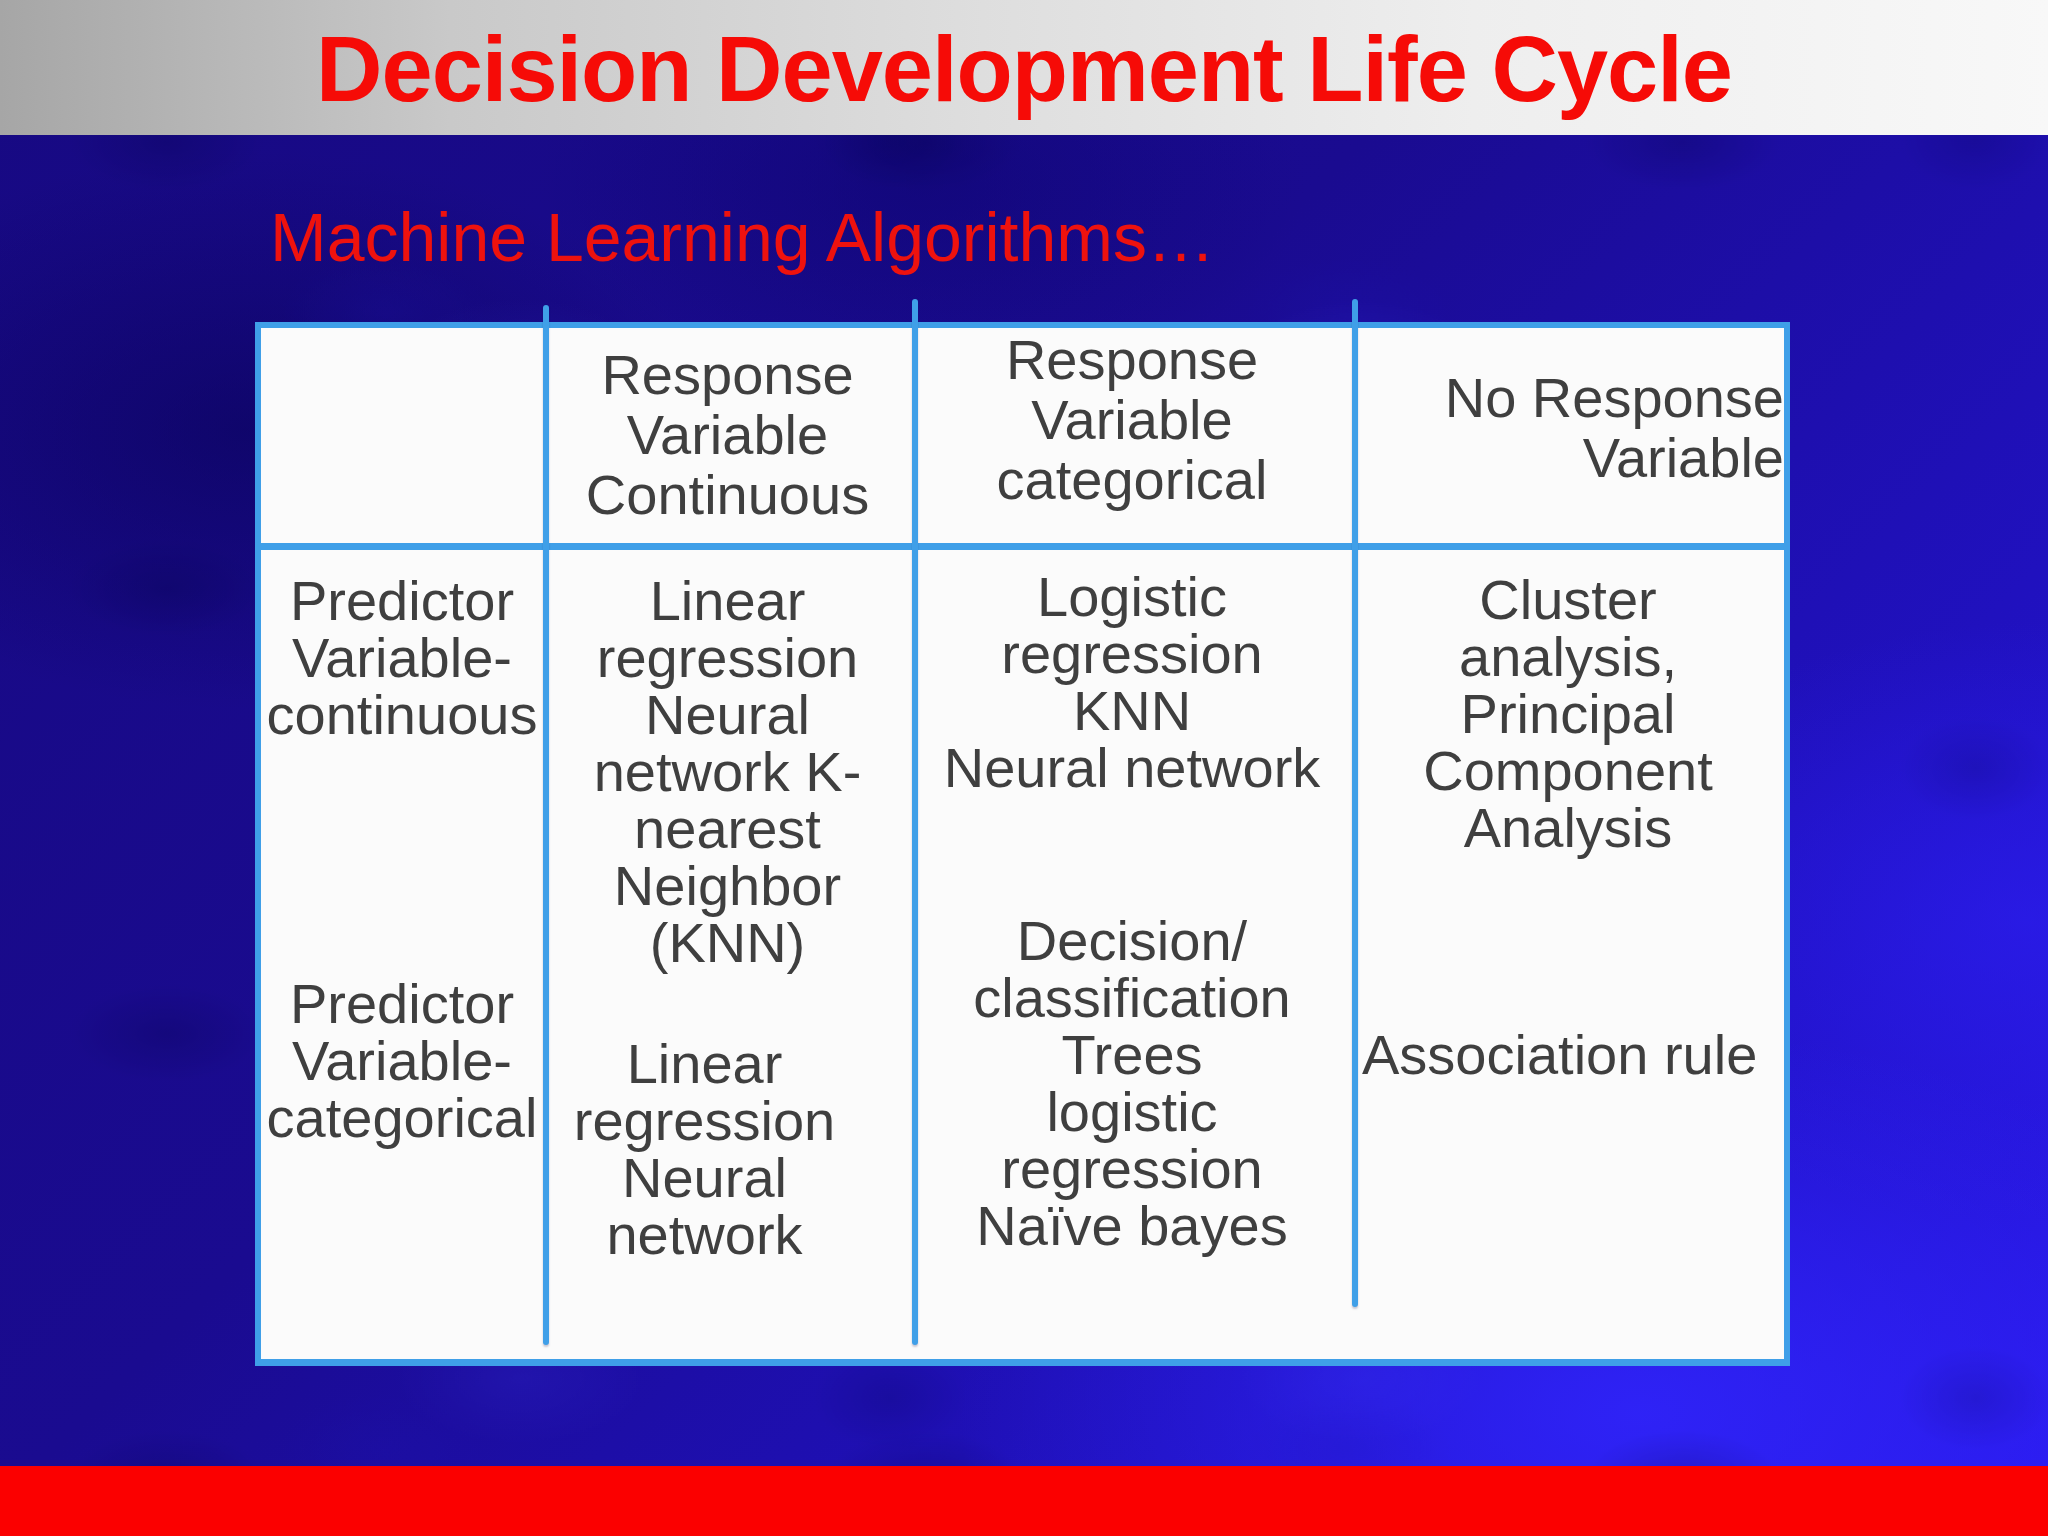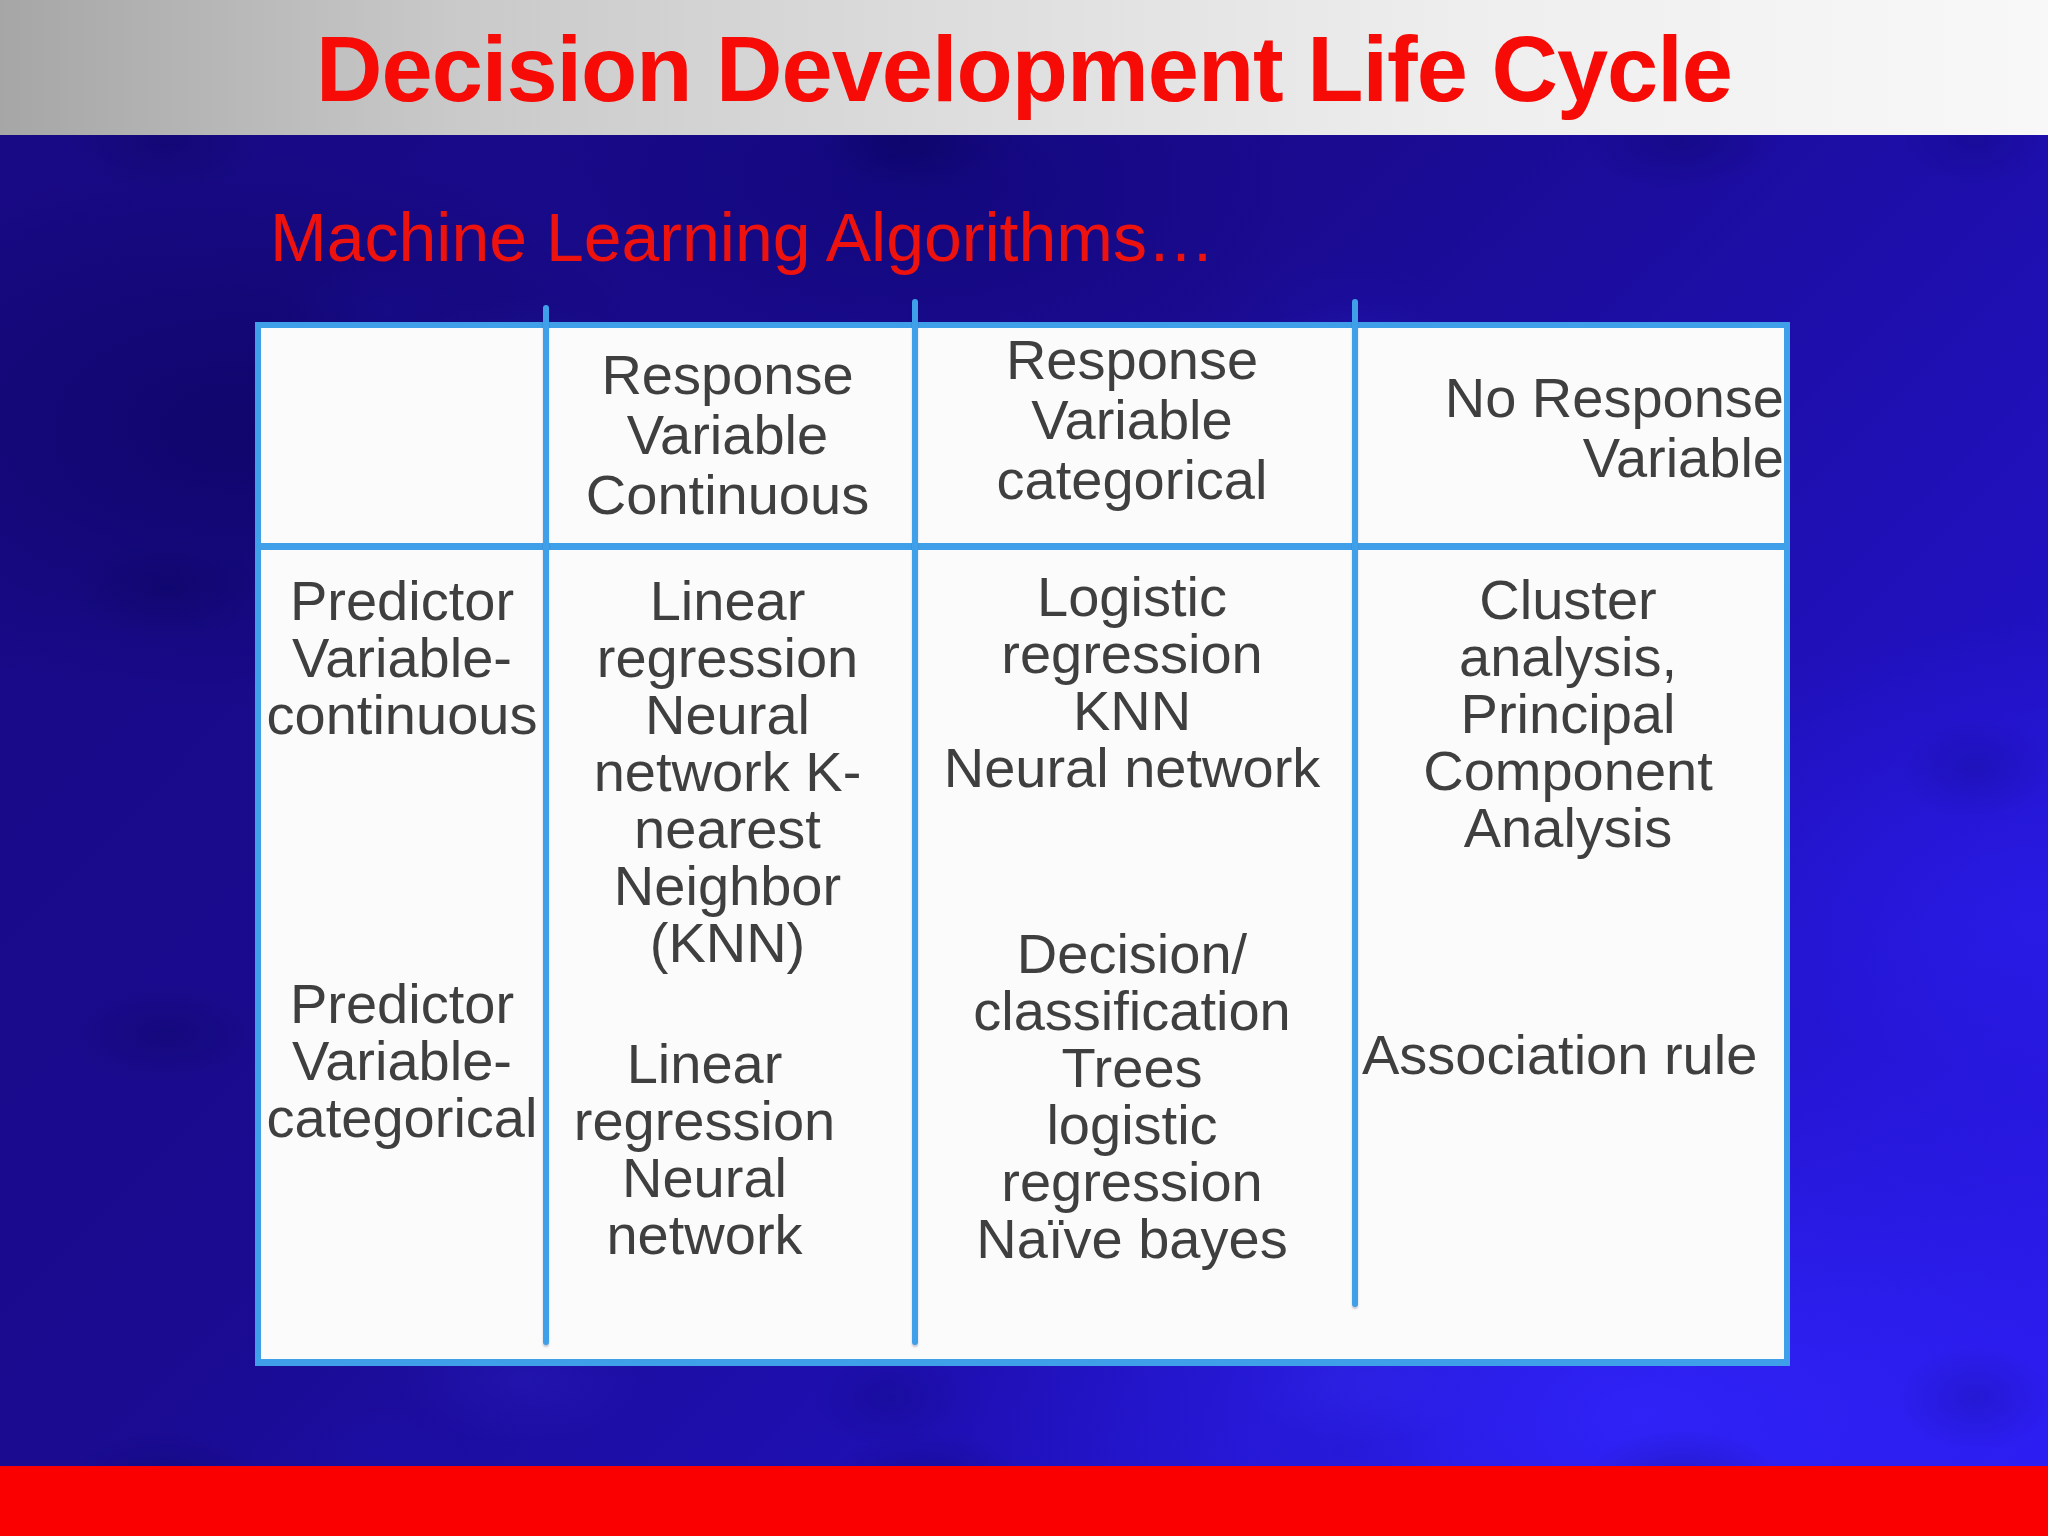--- a/index.html
+++ b/index.html
@@ -49,21 +49,21 @@
   .hdr{line-height:60px;}
   .h2{left:282px;width:369px;top:17px;}
   .h3{left:651px;width:440px;top:2px;}
   .h4{left:1103px;width:420px;top:40px;text-align:right;}
   .r1c1{left:0;width:282px;top:244px;}
   .r1c2{left:282px;width:369px;top:244px;}
   .r1c3{left:651px;width:440px;top:240px;}
   .r1c4{left:1091px;width:432px;top:243px;}
   .r2c1{left:0;width:282px;top:647px;}
   .r2c2{left:282px;width:323px;top:707px;}
-  .r2c3{left:651px;width:440px;top:597px;}
+  .r2c3{left:651px;width:440px;top:584px;}
   .r2c4{left:1101px;width:430px;top:698px;text-align:left;}
   .red-bar{position:absolute;left:0;bottom:0;width:2048px;height:70px;background:#fb0000;}
 </style>
 </head>
 <body>
 
 <div class="slide">
 
   <div class="banner">
     <div class="title">Decision Development Life Cycle</div>

